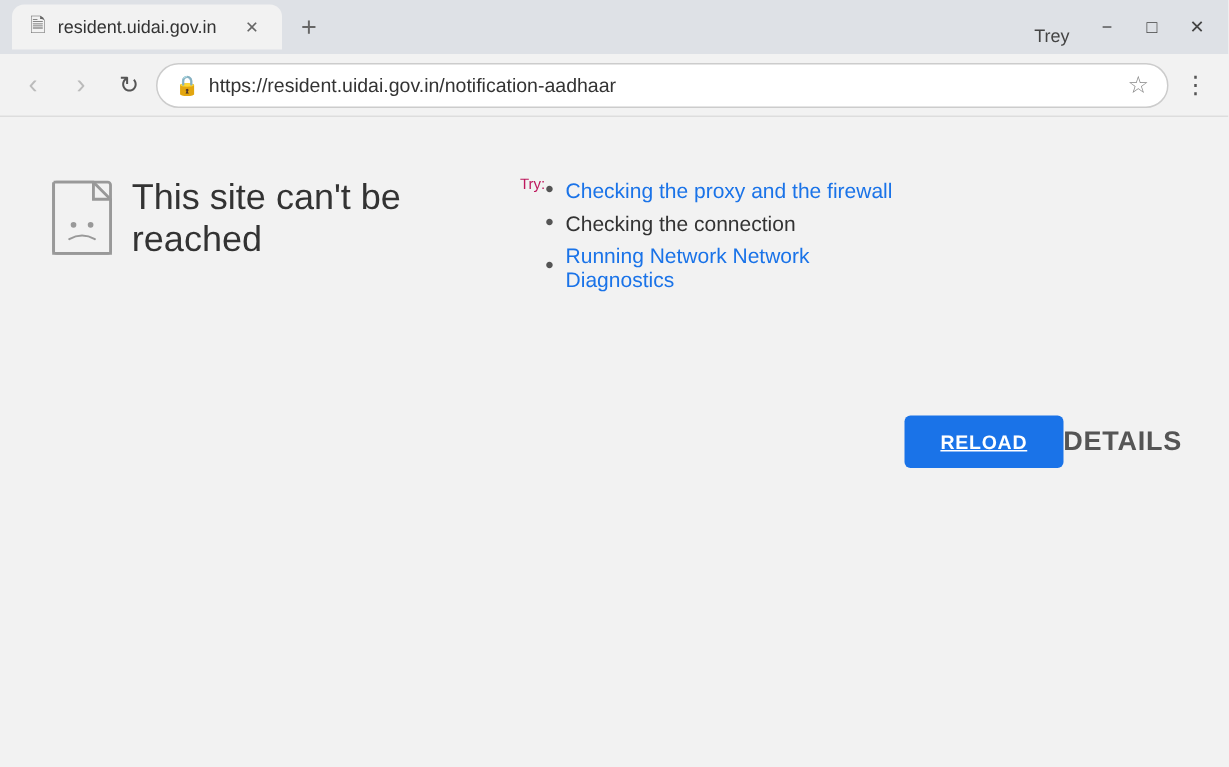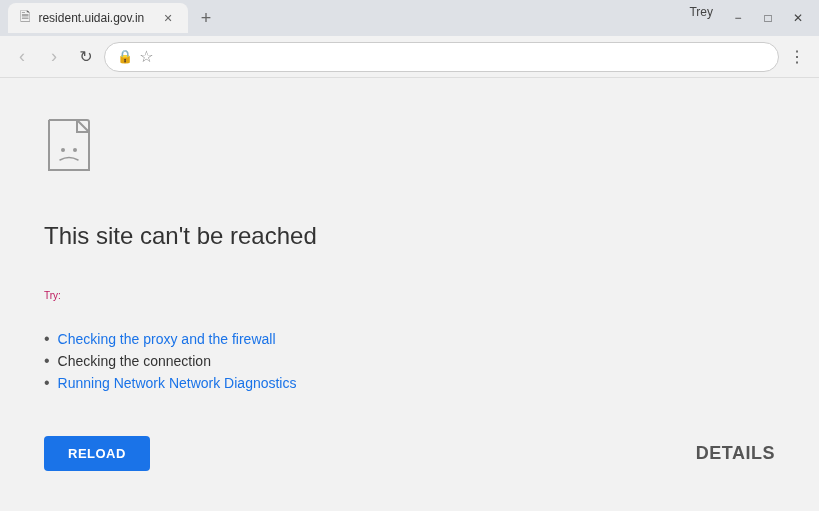--- a/index.html
+++ b/index.html
@@ -54,21 +54,21 @@
       align-items: center;
       justify-content: center;
       border-radius: 50%;
       color: #666;
       font-size: 18px;
       cursor: pointer;
       margin-left: 4px;
     }
     .title-bar-right {
       display: flex;
-      align-items: flex-start;
+      align-items: flex-end;
       gap: 4px;
     }
     .title-bar-user {
       font-size: 12px;
       color: #444;
       margin-right: 8px;
     }
     .window-btn {
       width: 26px;
       height: 26px;
@@ -145,26 +145,26 @@
       align-items: center;
       justify-content: center;
       border-radius: 50%;
       color: #555;
       font-size: 16px;
       cursor: pointer;
     }
 
     
     .main-content {
-      padding: 40px 44px;
+      padding: 40px 31px;
       background: #f2f2f2;
       height: calc(511px - 36px - 42px);
       display: flex;
-      flex-direction: column;
-      justify-content: space-between;
+      flex-direction: row;
+      justify-content: center;
     }
     .error-icon {
       width: 60px;
       height: 60px;
       margin-bottom: 20px;
     }
     .error-title {
       font-size: 24px;
       font-weight: 400;
       color: #333;
@@ -222,20 +222,21 @@
       background: #1a73e8;
       color: white;
       border: none;
       border-radius: 4px;
       padding: 10px 24px;
       font-size: 13px;
       font-weight: 700;
       letter-spacing: 0.5px;
       cursor: pointer;
       text-transform: uppercase;
+      text-decoration: underline;
     }
     .details-btn {
       font-size: 18px;
       color: #555;
       font-weight: 600;
       letter-spacing: 0.5px;
       cursor: pointer;
       text-transform: uppercase;
       background: none;
       border: none;
@@ -266,20 +267,21 @@
     <span style="font-size:18px; color:#bbb;">‹</span>
   </div>
   <div class="nav-btn active">
     <span style="font-size:18px; color:#bbb;">›</span>
   </div>
   <div class="reload-nav-btn">
     <span style="font-size:16px; color:#555;">↻</span>
   </div>
   <div class="address-bar">
     <span class="address-bar-lock">🔒</span>
+    <span class="address-bar-url">https://resident.uidai.gov.in/notification-aadhaar</span>
     <span class="address-bar-star">☆</span>
   </div>
   <div class="nav-menu-btn">
     <span>⋮</span>
   </div>
 </div>
 
 <div class="main-content">
 
   <svg class="error-icon" viewBox="0 0 60 60" fill="none" xmlns="http://www.w3.org/2000/svg">

